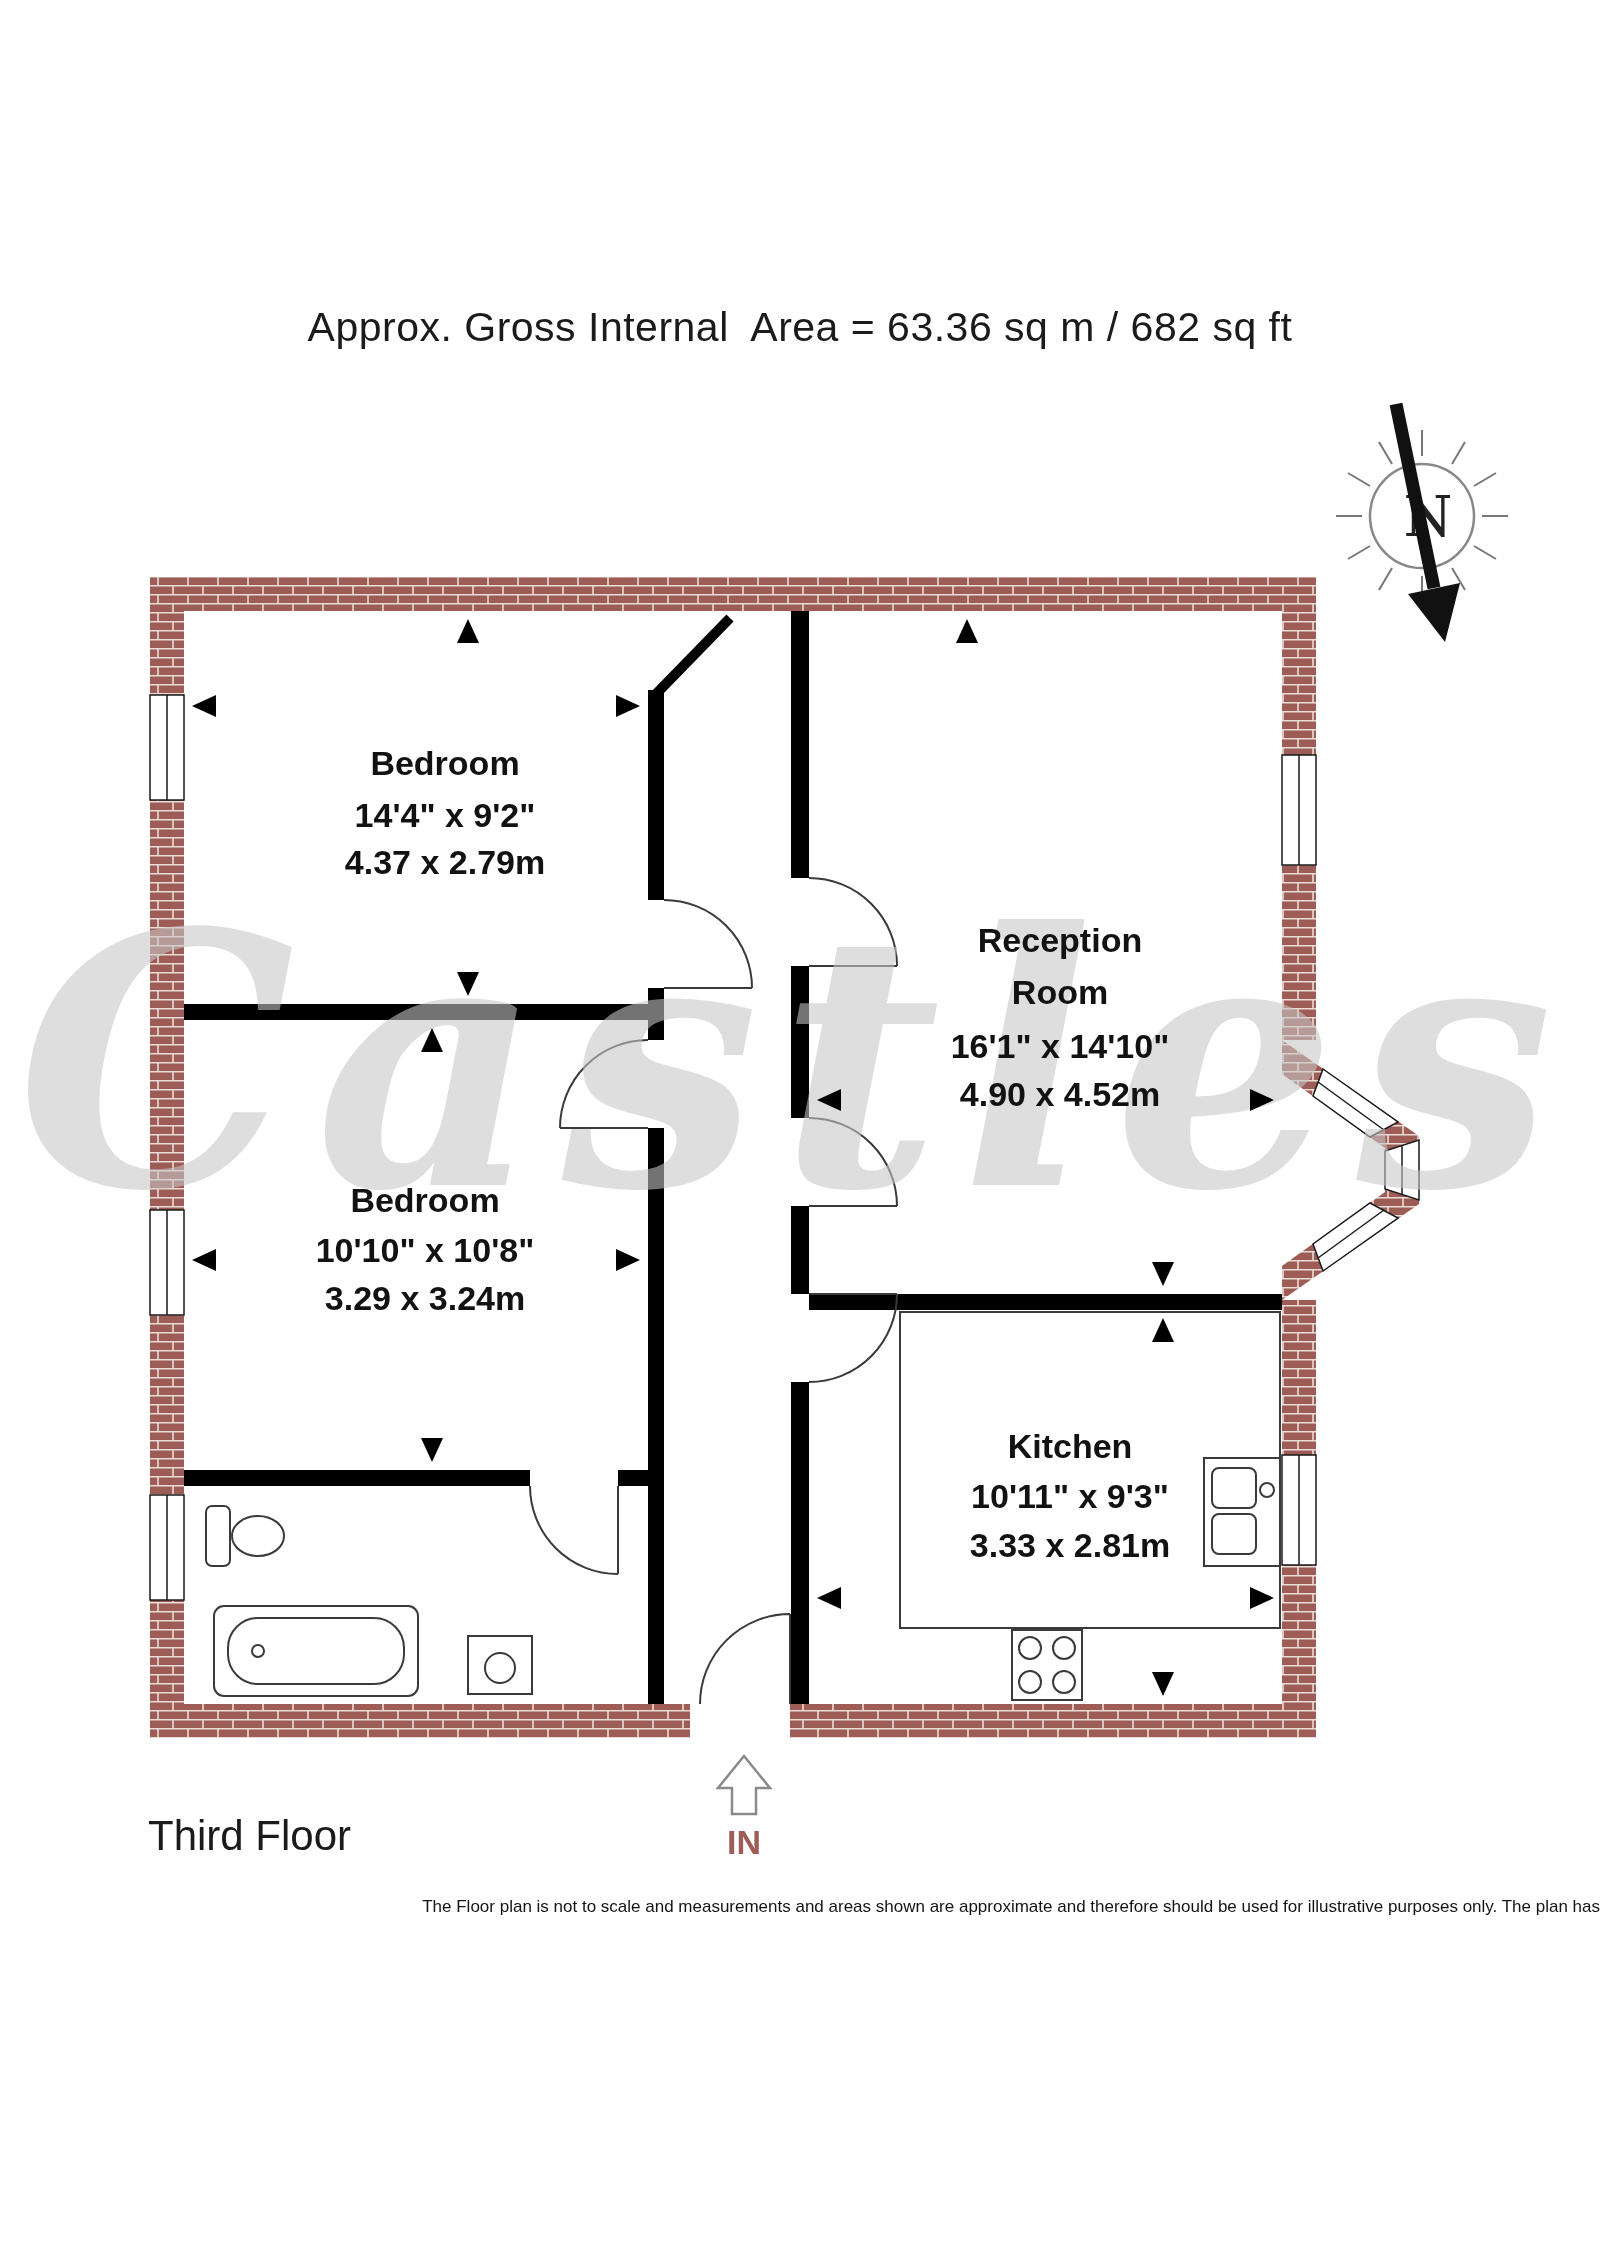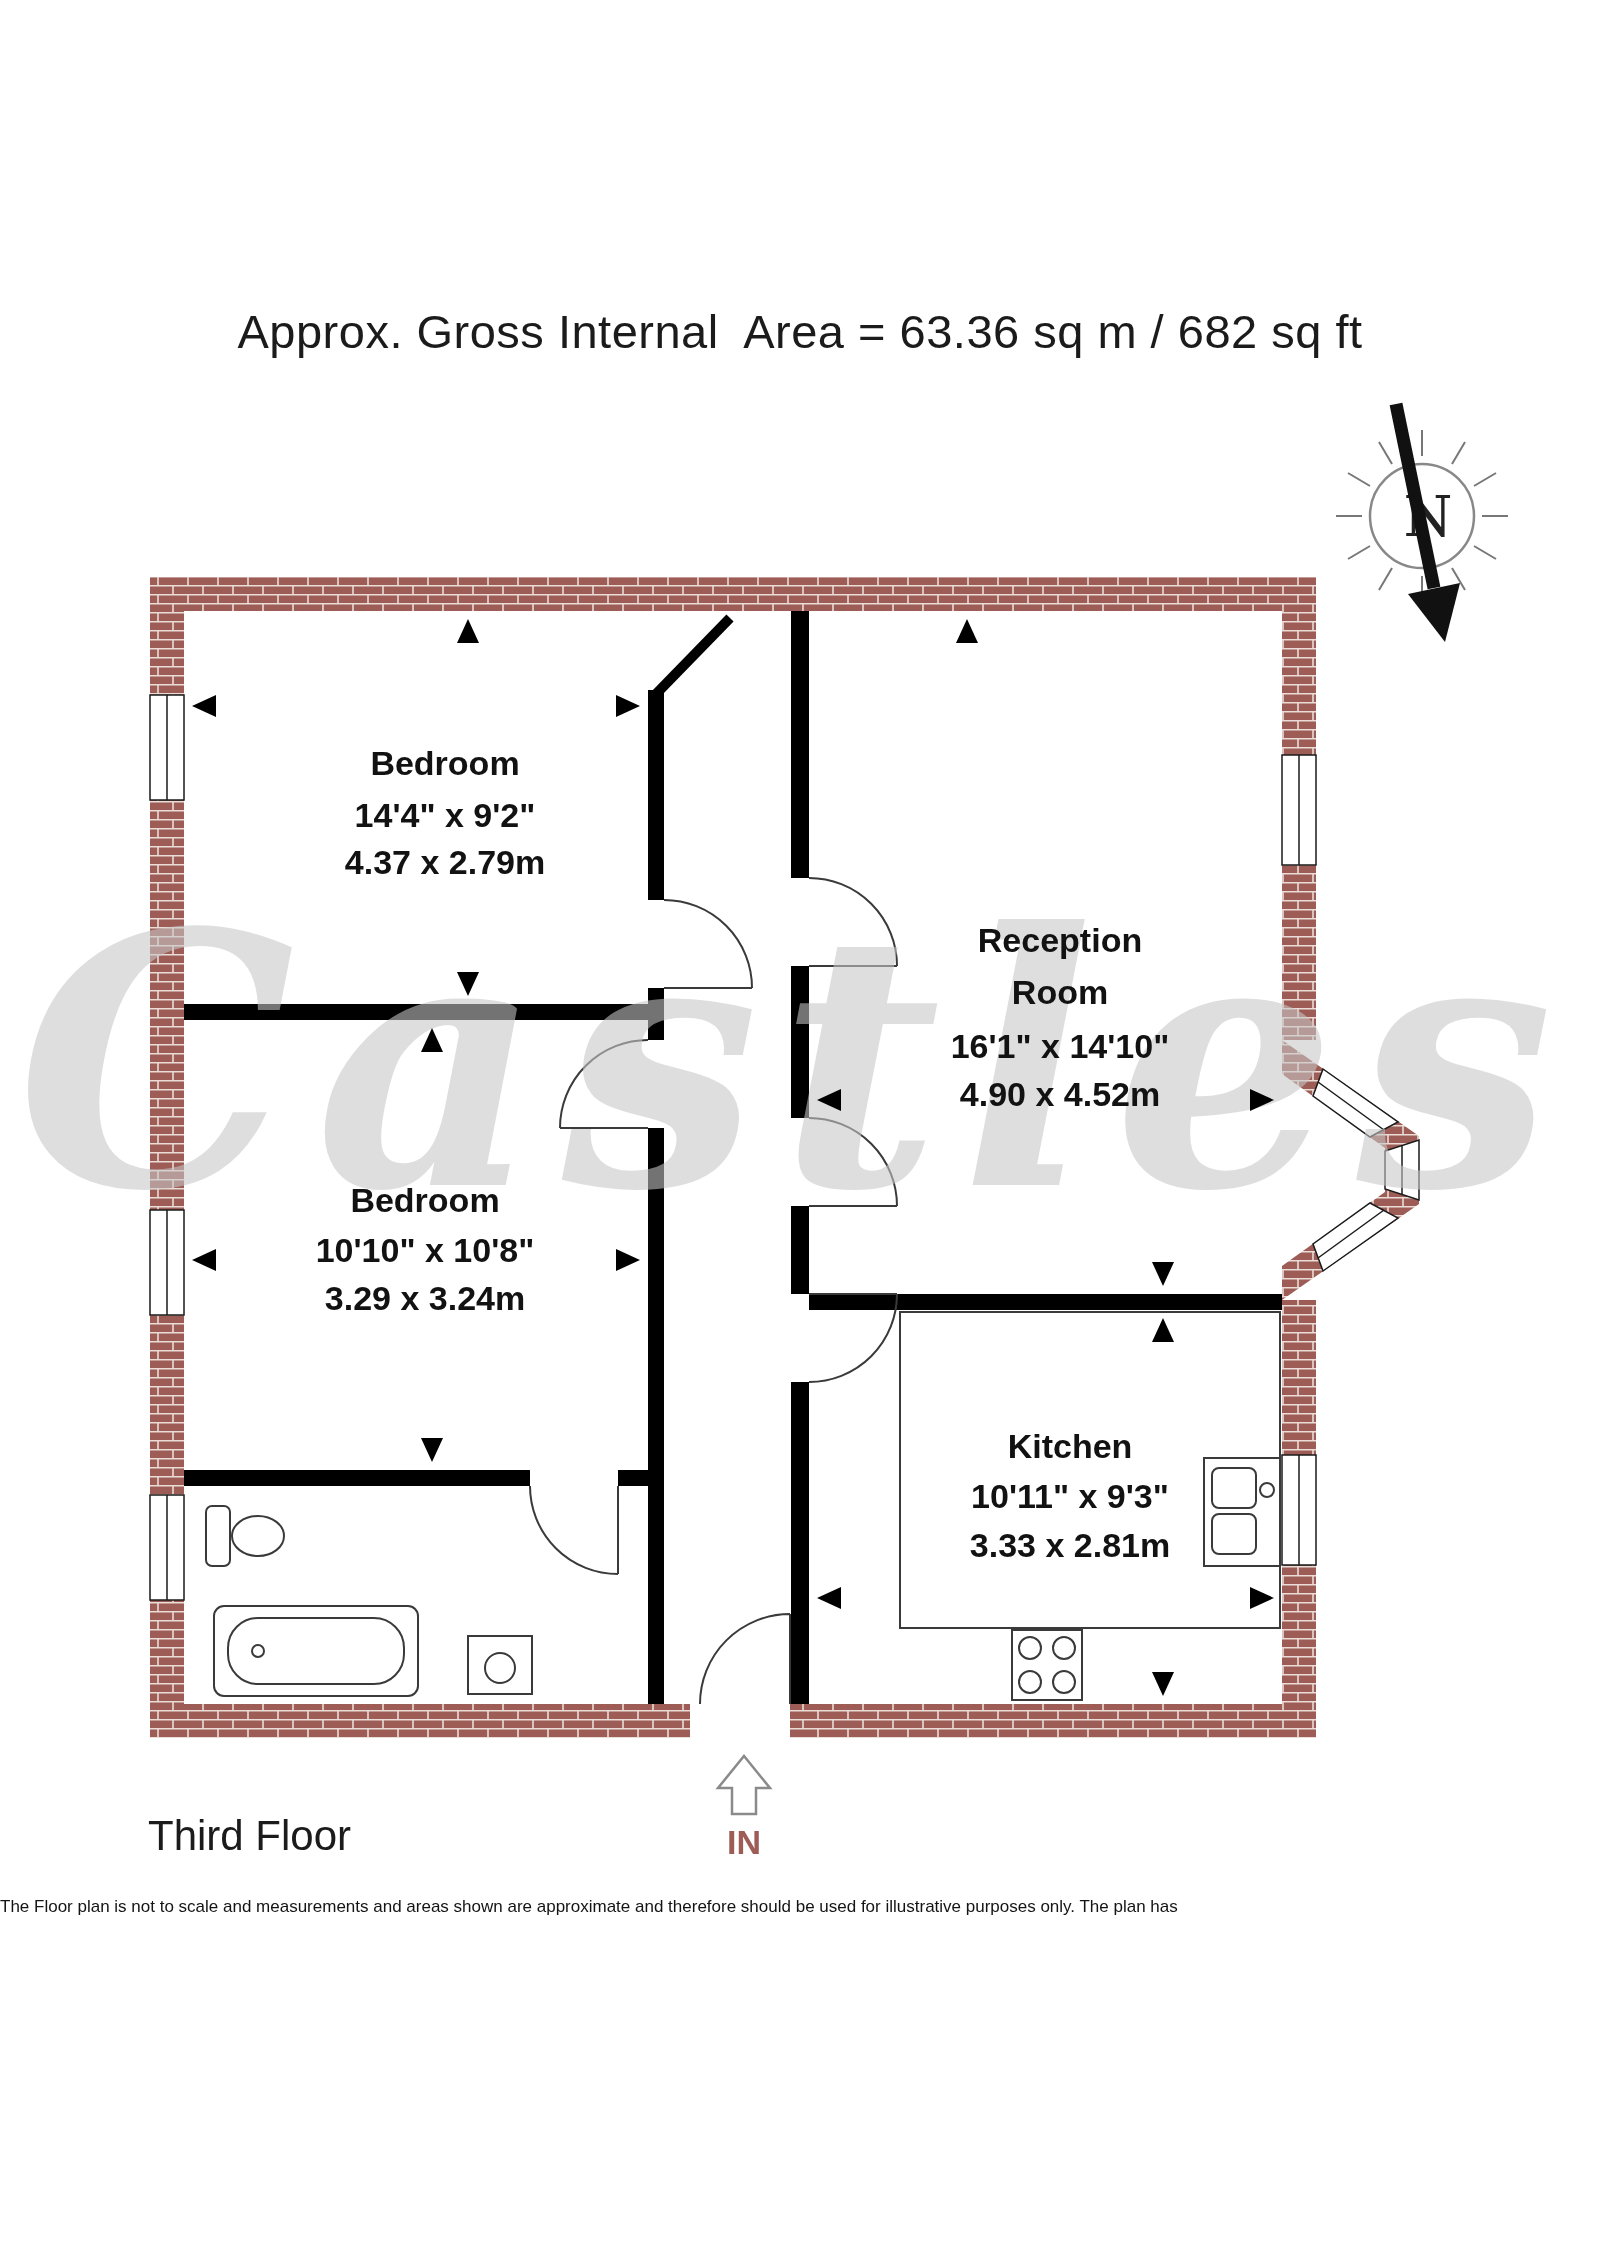--- a/index.html
+++ b/index.html
@@ -2,27 +2,27 @@
 <html><head>
 <meta charset="utf-8">
 <style>
   html,body{margin:0;padding:0;}
   body{
     width:1600px;height:2265px;background:#ffffff;position:relative;
     font-family:"Liberation Sans",sans-serif;overflow:hidden;
   }
   .title{
     position:absolute;top:304px;left:0;width:100%;text-align:center;
-    font-size:47px;color:#1b1b1b;letter-spacing:0.5px;white-space:pre;
+    font-size:41px;color:#1b1b1b;letter-spacing:0.5px;white-space:pre;
   }
   .floor-label{
     position:absolute;top:1812px;left:148px;font-size:42px;color:#1b1b1b;
   }
   .disclaimer{
-    position:absolute;top:1893px;left:0;width:100%;text-align:left;
+    position:absolute;top:1893px;left:0;width:100%;text-align:right;
     font-size:17px;line-height:27px;color:#141414;
   }
   svg.plan{position:absolute;left:0;top:0;}
   .room-label{font-family:"Liberation Sans",sans-serif;font-weight:bold;font-size:34px;fill:#121212;text-anchor:middle;}
   .watermark{
     font-family:"DejaVu Serif",serif;font-style:italic;font-weight:bold;
     font-size:350px;fill:#c7c7c7;opacity:0.58;text-anchor:middle;letter-spacing:20px;
   }
   .compass-n{font-family:"DejaVu Serif",serif;font-size:56px;fill:#222;text-anchor:middle;}
   .in-label{font-family:"Liberation Sans",sans-serif;font-weight:bold;font-size:34px;fill:#9d5c55;text-anchor:middle;}

